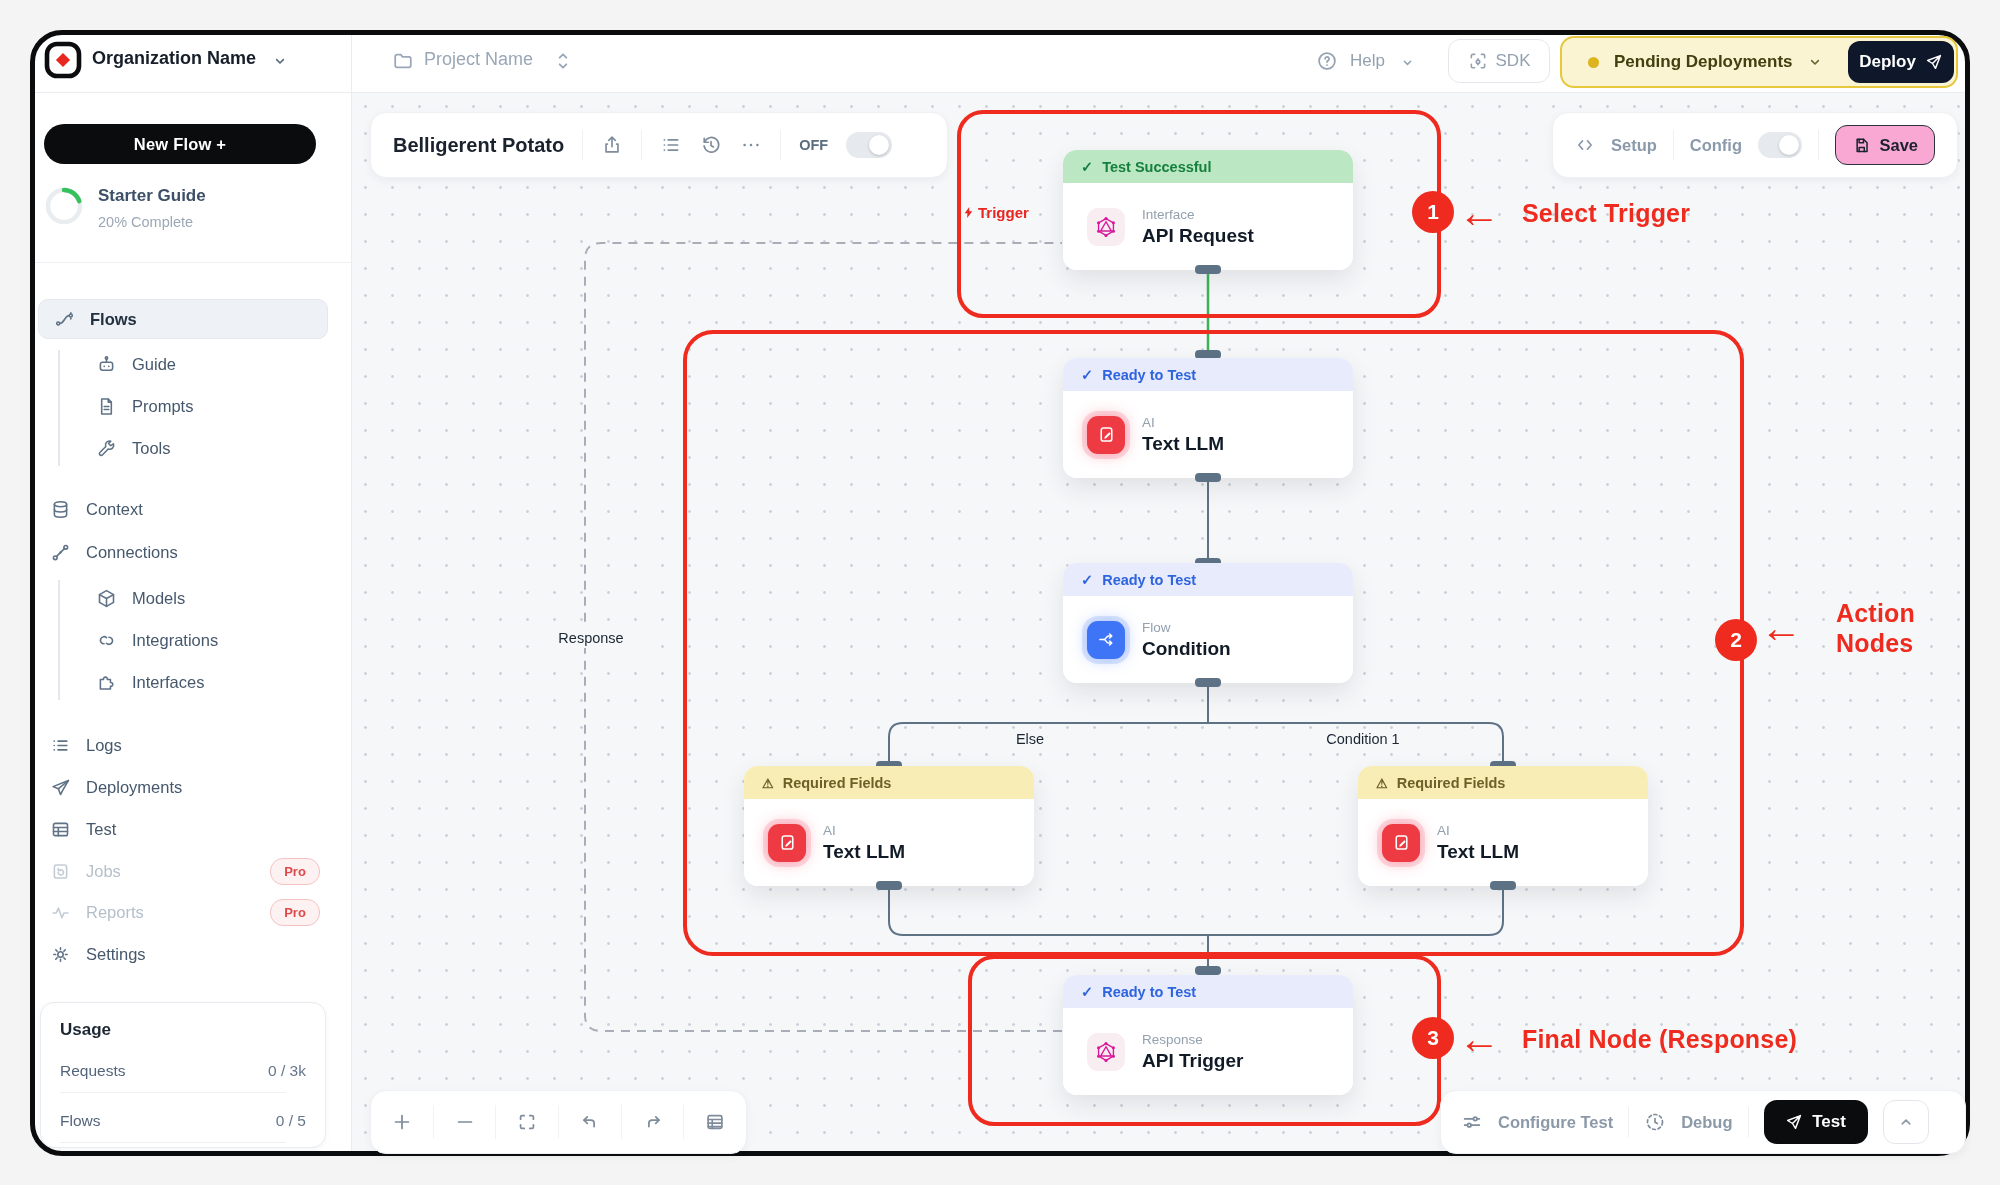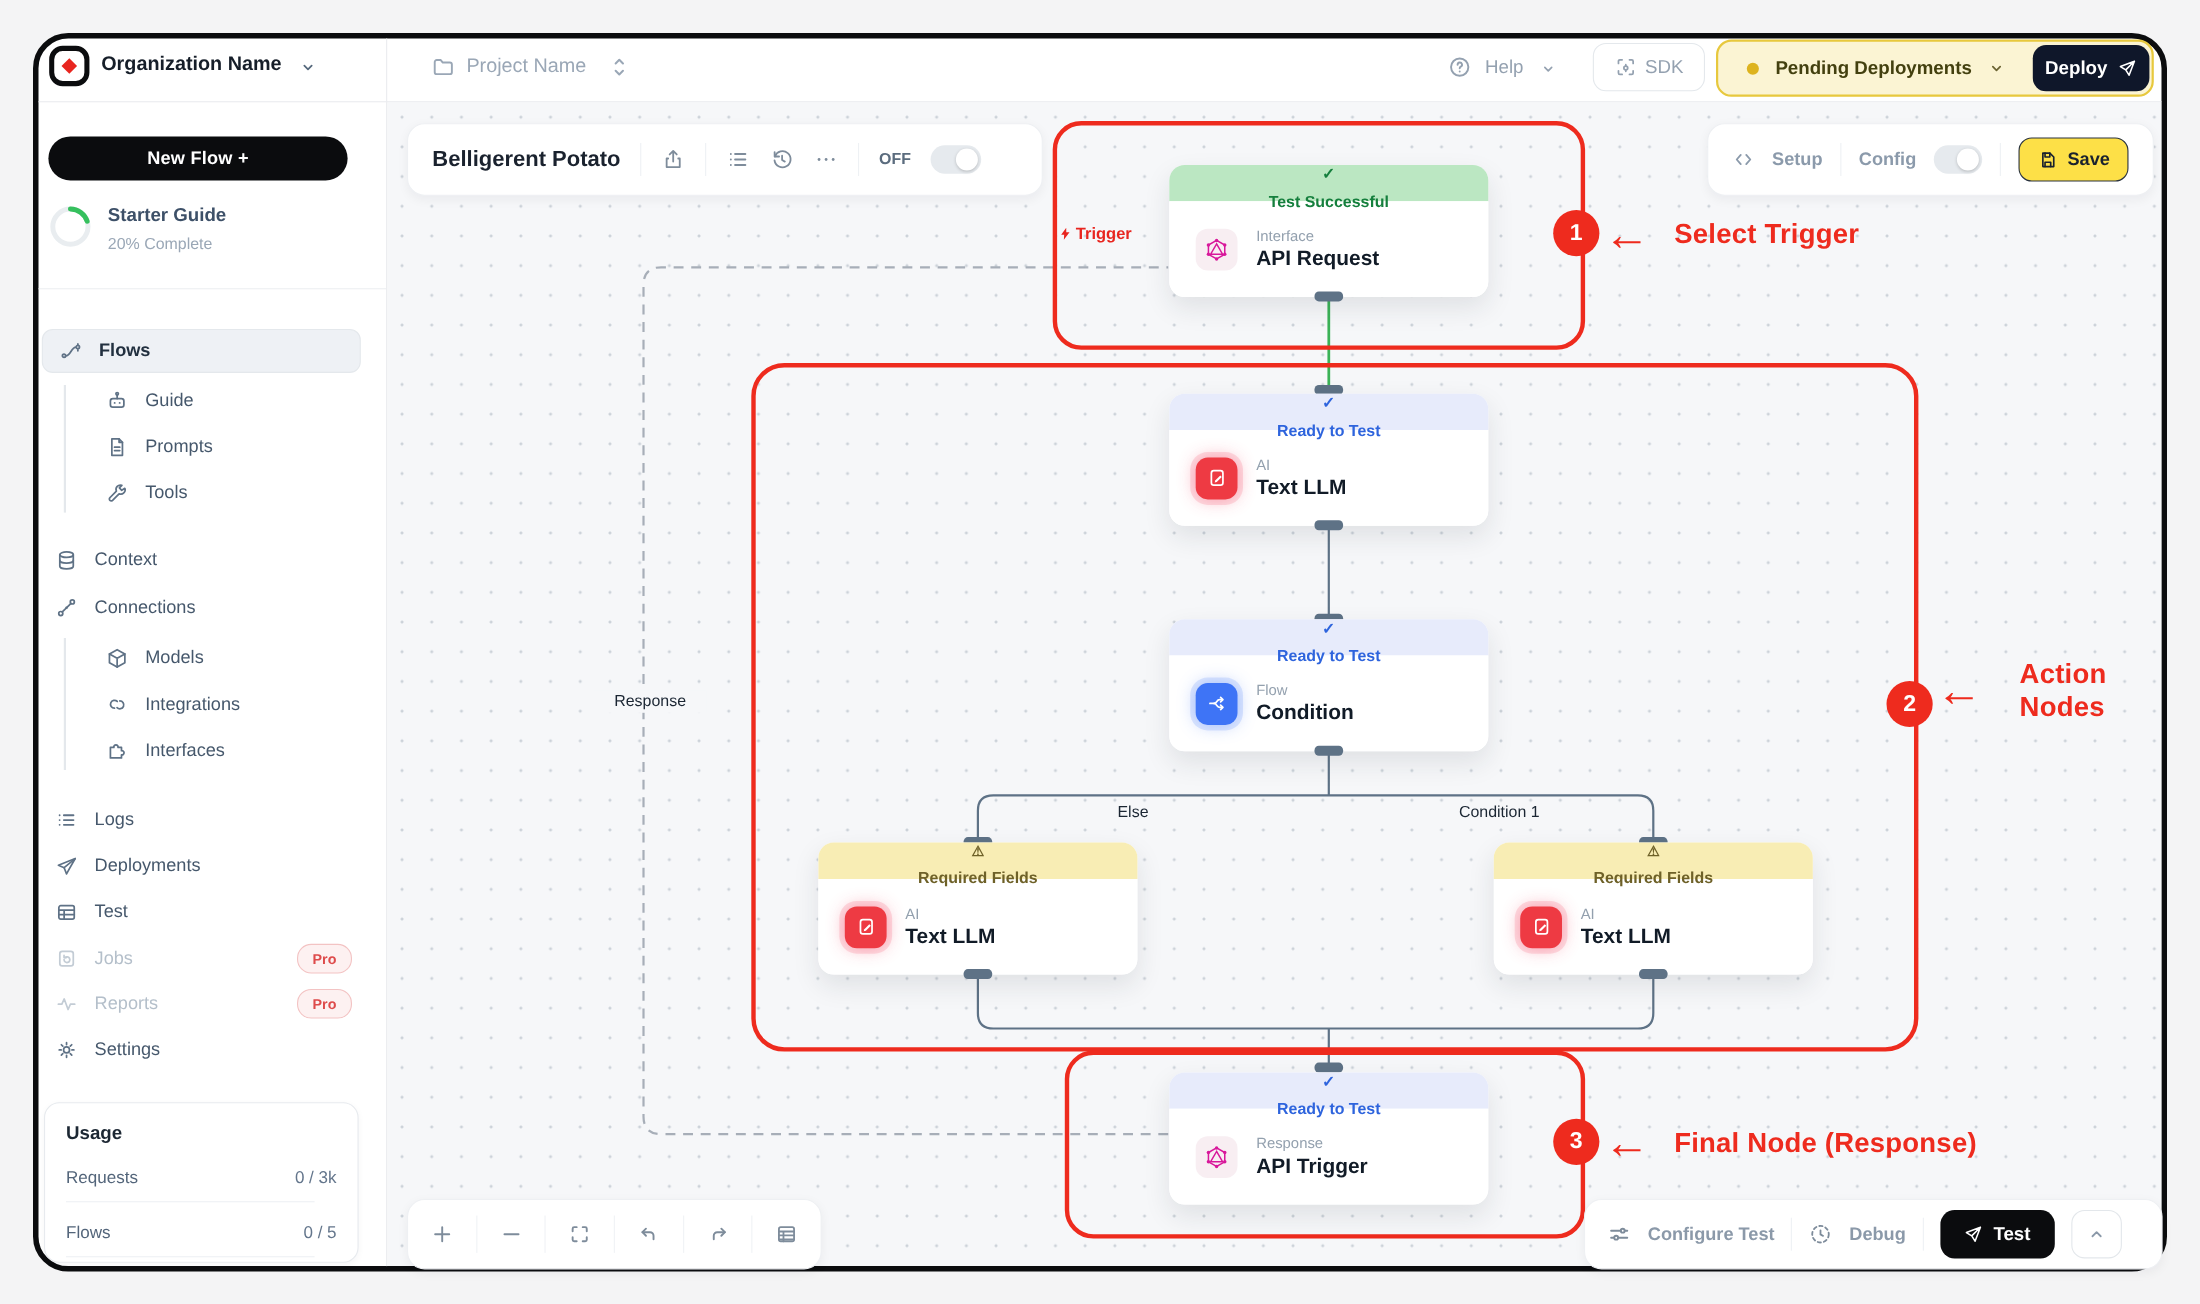--- a/index.html
+++ b/index.html
@@ -50,26 +50,26 @@
 
   
   .panel{background:#fff;border:1px solid #eef0f3;border-radius:16px;box-shadow:0 3px 10px rgba(16,24,40,.05);box-sizing:border-box;}
   .flow-title{font-size:20px;font-weight:700;color:#1a222e;}
   .vdiv{width:1px;height:30px;background:#eef1f4;}
   .tool-ic{color:#7e8c9b;display:flex;}
   .off-label{font-size:14.5px;font-weight:700;color:#5b6c7e;}
   .toggle{width:46px;height:26px;background:#e6eaee;border-radius:13px;position:relative;}
   .toggle .knob{position:absolute;right:3px;top:3px;width:20px;height:20px;background:#fff;border-radius:50%;box-shadow:0 1px 3px rgba(0,0,0,.2);}
   .setup-label,.cfg-label{font-size:16.5px;font-weight:600;color:#8b9aab;}
-  .save-btn{border:1.6px solid #2a333e;border-radius:12px;height:40px;width:106px;justify-content:center;gap:9px;background:#fde047;
+  .save-btn{border:1.6px solid #2a333e;border-radius:12px;height:40px;width:106px;justify-content:center;gap:9px;background:#f9a8d4;
     font-size:16.5px;font-weight:700;color:#1a222e;box-sizing:border-box;}
 
   
   .node{position:absolute;width:290px;border-radius:14px;background:#fff;box-shadow:0 10px 24px rgba(27,36,48,.10);}
-  .node-status{height:33px;display:flex;align-items:center;gap:9px;padding:0 18px;font-size:14.5px;font-weight:700;border-radius:14px 14px 0 0;flex-direction:column;}
+  .node-status{height:33px;display:flex;align-items:center;gap:9px;padding:0 18px;font-size:14.5px;font-weight:700;border-radius:14px 14px 0 0;}
   .st-green{background:#bbe7c2;color:#157f3d;}
   .st-blue{background:#e7ebfb;color:#2e64dd;}
   .st-yellow{background:#f8edb4;color:#6e6128;}
   .check::before{content:"\2713";font-weight:700;}
   .warn::before{content:"\26A0";font-size:13px;}
   .node-body{height:87px;display:flex;align-items:center;gap:17px;padding:0 24px;background:#fff;border-radius:0 0 14px 14px;}
   .nicon{width:38px;height:38px;border-radius:11px;display:flex;align-items:center;justify-content:center;flex:none;}
   .nicon.pink{background:#f8eef2;}
   .nicon.red{background:#ee3a43;box-shadow:0 0 0 5px rgba(244,63,94,.16),0 0 16px rgba(244,63,94,.45);}
   .nicon.blue{background:#3e74f6;box-shadow:0 0 0 5px rgba(62,116,246,.16),0 0 16px rgba(62,116,246,.40);}

